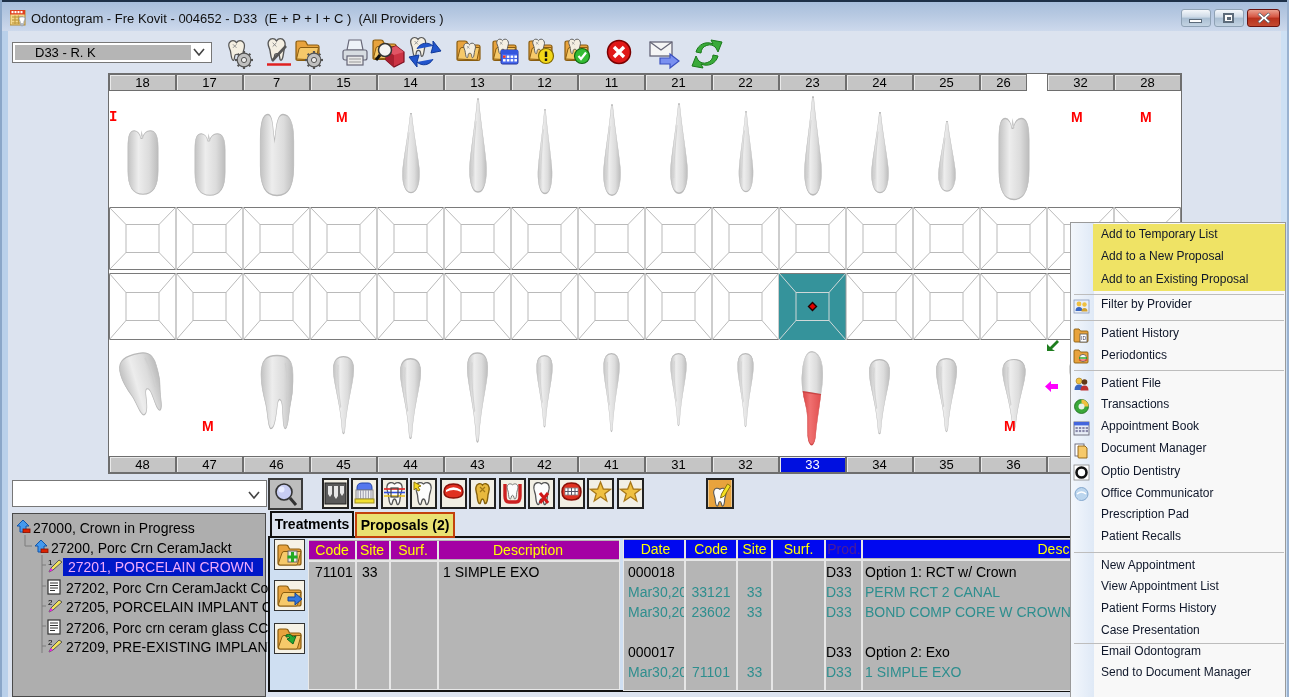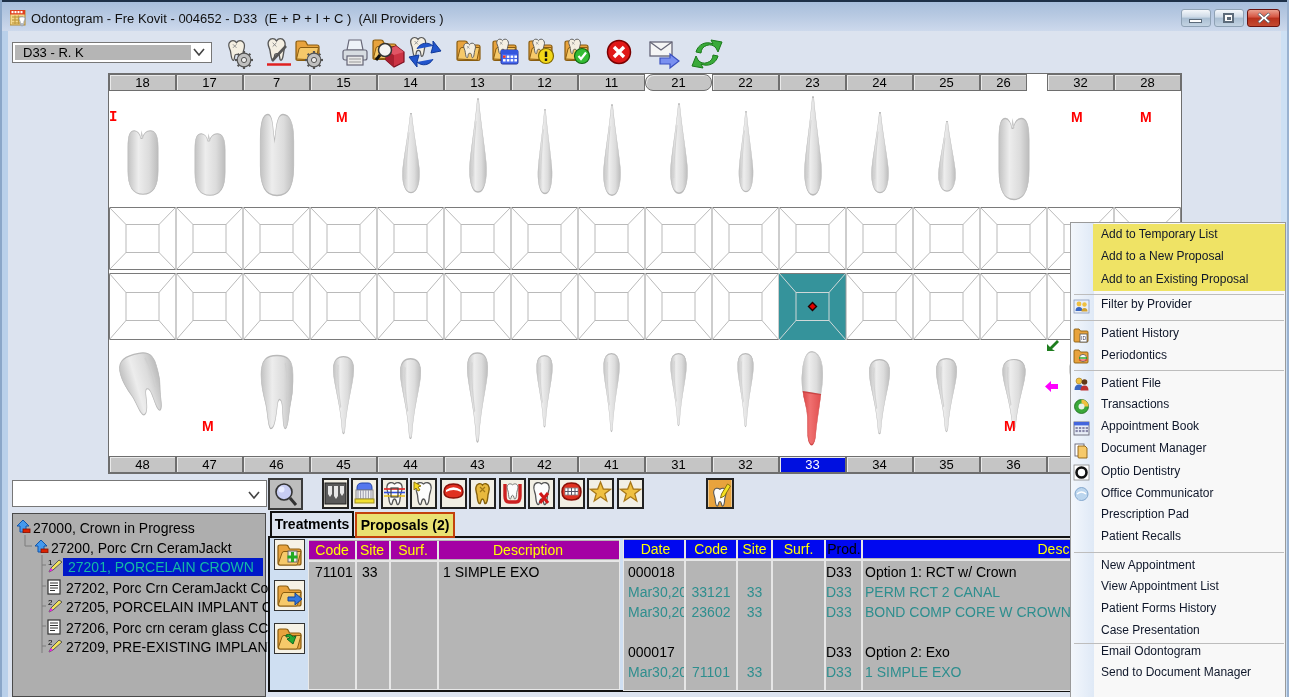--- a/index.html
+++ b/index.html
@@ -54,21 +54,21 @@
 <div class="abs" style="left:1181px;top:9px;width:30px;height:18px;border:1px solid #8fa2b5;border-radius:3px;background:linear-gradient(#f5f8fb,#ccd9e6 45%,#a9bed2 50%,#c3d3e2);"></div>
 <div class="abs" style="left:1189px;top:19px;width:13px;height:4px;background:#fdfdfd;border:1px solid #5c6b7a;"></div>
 <div class="abs" style="left:1214px;top:9px;width:30px;height:18px;border:1px solid #8fa2b5;border-radius:3px;background:linear-gradient(#f5f8fb,#ccd9e6 45%,#a9bed2 50%,#c3d3e2);"></div>
 <div class="abs" style="left:1223px;top:13px;width:11px;height:10px;background:#fdfdfd;border:2px solid #5c6b7a;"></div>
 <div class="abs" style="left:1226.5px;top:16.5px;width:4px;height:3px;background:#5c6b7a;"></div>
 <div class="abs" style="left:1247px;top:9px;width:33px;height:18px;border:1px solid #6b1410;border-radius:3px;background:linear-gradient(#eba08e,#d55441 45%,#b8311c 50%,#c44b31);"></div>
 <svg class="abs" style="left:1257px;top:12px" width="14" height="12" viewBox="0 0 16 14">
       <path d="M3 1 L8 5.5 L13 1 L15 3 L10.5 7 L15 11 L13 13 L8 8.5 L3 13 L1 11 L5.5 7 L1 3 Z" fill="#fff" stroke="#55626f" stroke-width="1"></path>
     </svg>
 <div class="abs" style="left:12px;top:42px;width:200px;height:21px;background:#fff;border:1px solid #777;"></div>
-<div class="abs" style="left:15px;top:45px;width:176px;height:15px;background:#b5b5b5;font-size:13px;color:#000;line-height:15px;padding-left:8px;">D33 - R. K</div>
+<div class="abs" style="left:15px;top:45px;width:176px;height:15px;background:#b5b5b5;font-size:13px;color:#000;line-height:15px;padding-left:20px;">D33 - R. K</div>
 <svg class="abs" style="left:193px;top:48px" width="12" height="8" viewBox="0 0 12 8">
       <path d="M1 1 L6 7 L11 1" fill="none" stroke="#444" stroke-width="1.6"></path>
     </svg>
 <svg class="abs" style="left:0;top:34px" width="760" height="37" viewBox="0 0 760 37">
       <g transform="translate(225,5) scale(0.8846153846153846)">
 <path d="M5 4 C7 1 11 1 13 4 C15 1 19 1 21 4 C23 7 22 10 21 13 C20 17 20 23 18 24 C16 25 16.5 19 15.5 18 C14.5 17 12.5 17 11.5 18 C10.5 19 11 25 9 24 C7 23 7 17 6 13 C5 10 3 7 5 4 Z" fill="#f4efe2" stroke="#555" stroke-width="1.4"></path>
 <path d="M9 6 L13 10 M13 6 L9 10" stroke="#888" stroke-width="1"></path>
       </g>
       <g transform="translate(244,26)">
         <g stroke="#555" stroke-width="2.2">
@@ -206,21 +206,21 @@
     </svg>
 <div class="abs" style="left:108px;top:73px;width:1074px;height:401px;background:#fff;border:1px solid #6e6e6e;"></div>
 <div class="hdrcell" style="left:109px;top:74px;width:67px;">18</div>
 <div class="hdrcell" style="left:176px;top:74px;width:67px;">17</div>
 <div class="hdrcell" style="left:243px;top:74px;width:67px;">7</div>
 <div class="hdrcell" style="left:310px;top:74px;width:67px;">15</div>
 <div class="hdrcell" style="left:377px;top:74px;width:67px;">14</div>
 <div class="hdrcell" style="left:444px;top:74px;width:67px;">13</div>
 <div class="hdrcell" style="left:511px;top:74px;width:67px;">12</div>
 <div class="hdrcell" style="left:578px;top:74px;width:67px;">11</div>
-<div class="hdrcell" style="left:645px;top:74px;width:67px;border-radius:8px;">21</div>
+<div class="hdrcell" style="left:645px;top:74px;width:67px;">21</div>
 <div class="hdrcell" style="left:712px;top:74px;width:67px;">22</div>
 <div class="hdrcell" style="left:779px;top:74px;width:67px;">23</div>
 <div class="hdrcell" style="left:846px;top:74px;width:67px;">24</div>
 <div class="hdrcell" style="left:913px;top:74px;width:67px;">25</div>
 <div class="hdrcell" style="left:980px;top:74px;width:47px;">26</div>
 <div class="hdrcell" style="left:1047px;top:74px;width:67px;">32</div>
 <div class="hdrcell" style="left:1114px;top:74px;width:67px;">28</div>
 <div class="hdrcell" style="left:109px;top:456px;width:67px;">48</div>
 <div class="hdrcell" style="left:176px;top:456px;width:67px;">47</div>
 <div class="hdrcell" style="left:243px;top:456px;width:67px;">46</div>
@@ -724,21 +724,21 @@
 <svg class="abs" style="left:34px;top:539px" width="15" height="16" viewBox="0 0 15 16">
       <path d="M7 1 L13 7 L10 7 L10 13 L4 13 L4 7 L1 7 Z" fill="#4499ee" stroke="#1155aa" stroke-width="1"></path>
       <rect x="7" y="10" width="7" height="3.6" fill="#dd2200" stroke="#881100" stroke-width="0.8"></rect>
     </svg>
 <div class="abs" style="left:51px;top:540px;font-size:14px;color:#000;white-space:nowrap;">27200, Porc Crn CeramJackt</div>
 <svg class="abs" style="left:47px;top:558px" width="16" height="16" viewBox="0 0 16 16">
       <path d="M2 14 L4 10 L12 2 L15 4 L6 12 Z" fill="#f2e35a" stroke="#555" stroke-width="1"></path>
       <path d="M2 14 L4 10 L6 12 Z" fill="#ee22ee"></path>
       <text x="1" y="7" font-size="8" font-family="Liberation Sans" fill="#000">1</text>
     </svg>
-<div class="abs" style="left:63px;top:558px;width:200px;height:18px;background:#0018c8;color:#14b8a6;font-size:14px;line-height:18px;padding-left:5px;white-space:nowrap;overflow:hidden;">27201, PORCELAIN CROWN</div>
+<div class="abs" style="left:63px;top:558px;width:200px;height:18px;background:#0018c8;color:#f0abfc;font-size:14px;line-height:18px;padding-left:5px;white-space:nowrap;overflow:hidden;">27201, PORCELAIN CROWN</div>
 <svg class="abs" style="left:47px;top:579px" width="14" height="16" viewBox="0 0 14 16">
       <rect x="1" y="1" width="12" height="14" fill="#fff" stroke="#333" stroke-width="1.2"></rect>
       <g stroke="#333" stroke-width="1">
         <line x1="3" y1="4" x2="11" y2="4"></line>
         <line x1="3" y1="6.5" x2="11" y2="6.5"></line>
         <line x1="3" y1="9" x2="11" y2="9"></line>
         <line x1="3" y1="11.5" x2="8" y2="11.5"></line>
       </g>
     </svg>
 <div class="abs" style="left:66px;top:580px;font-size:14px;color:#000;white-space:nowrap;">27202, Porc Crn CeramJackt Com</div>
@@ -801,21 +801,21 @@
 <div class="abs" style="left:309px;top:559.5px;width:310px;height:2px;background:#e6e6e6;"></div>
 <div class="abs" style="left:315px;top:564px;font-size:14px;color:#000;">71101</div>
 <div class="abs" style="left:362px;top:564px;font-size:14px;color:#000;">33</div>
 <div class="abs" style="left:443px;top:564px;font-size:14px;color:#000;">1 SIMPLE EXO</div>
 <div class="abs" style="left:623px;top:538px;width:659px;height:153px;background:#b5b5b5;border:1px solid #e8e8e8;"></div>
 <div class="abs" style="left:624px;top:540px;width:657px;height:18px;background:#0008f0;"></div>
 <div class="abs" style="left:627px;top:541px;width:57px;height:16px;color:#ffff00;font-size:14px;text-align:center;line-height:16px;">Date</div>
 <div class="abs" style="left:686px;top:541px;width:50px;height:16px;color:#ffff00;font-size:14px;text-align:center;line-height:16px;">Code</div>
 <div class="abs" style="left:738px;top:541px;width:33px;height:16px;color:#ffff00;font-size:14px;text-align:center;line-height:16px;">Site</div>
 <div class="abs" style="left:773px;top:541px;width:51px;height:16px;color:#ffff00;font-size:14px;text-align:center;line-height:16px;">Surf.</div>
-<div class="abs" style="left:826px;top:541px;width:36px;height:16px;color:#000000;font-size:14px;text-align:center;line-height:16px;">Prod.</div>
+<div class="abs" style="left:826px;top:541px;width:36px;height:16px;color:#4c1d95;font-size:14px;text-align:center;line-height:16px;">Prod.</div>
 <div class="abs" style="left:864px;top:541px;width:417px;height:16px;color:#ffff00;font-size:14px;text-align:center;line-height:16px;">Description</div>
 <div class="abs" style="left:684px;top:540px;width:2px;height:150px;background:#e6e6e6;"></div>
 <div class="abs" style="left:736px;top:540px;width:2px;height:150px;background:#e6e6e6;"></div>
 <div class="abs" style="left:771px;top:540px;width:2px;height:150px;background:#e6e6e6;"></div>
 <div class="abs" style="left:824px;top:540px;width:2px;height:150px;background:#e6e6e6;"></div>
 <div class="abs" style="left:861px;top:540px;width:2px;height:150px;background:#e6e6e6;"></div>
 <div class="abs" style="left:624px;top:558.5px;width:657px;height:2px;background:#e6e6e6;"></div>
 <div class="abs" style="left:628px;top:564px;width:56px;overflow:hidden;font-size:14px;color:#000;white-space:nowrap;">000018</div>
 <div class="abs" style="left:826px;top:564px;font-size:14px;color:#000;">D33</div>
 <div class="abs" style="left:865px;top:564px;font-size:14px;color:#000;white-space:nowrap;">Option 1: RCT w/ Crown</div>

